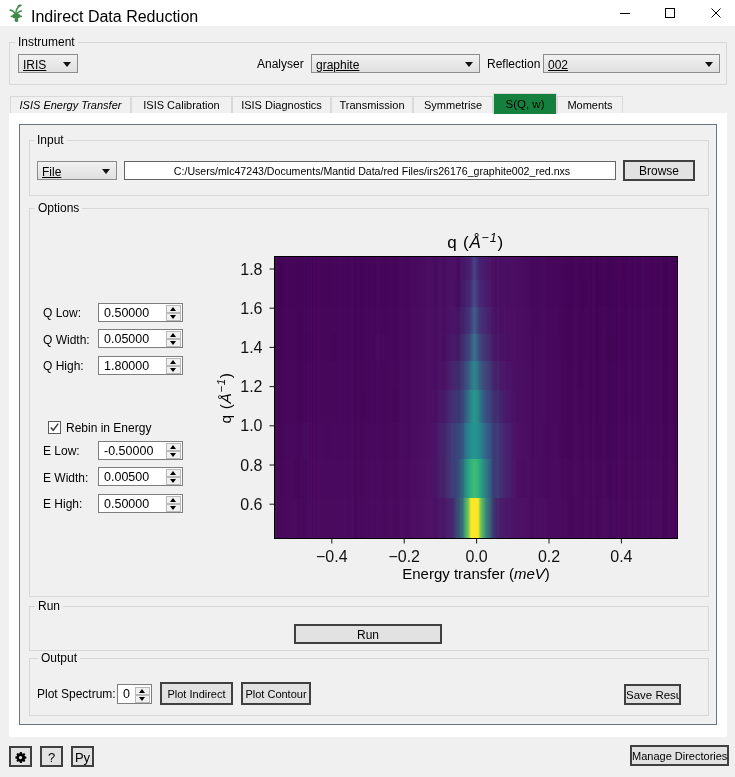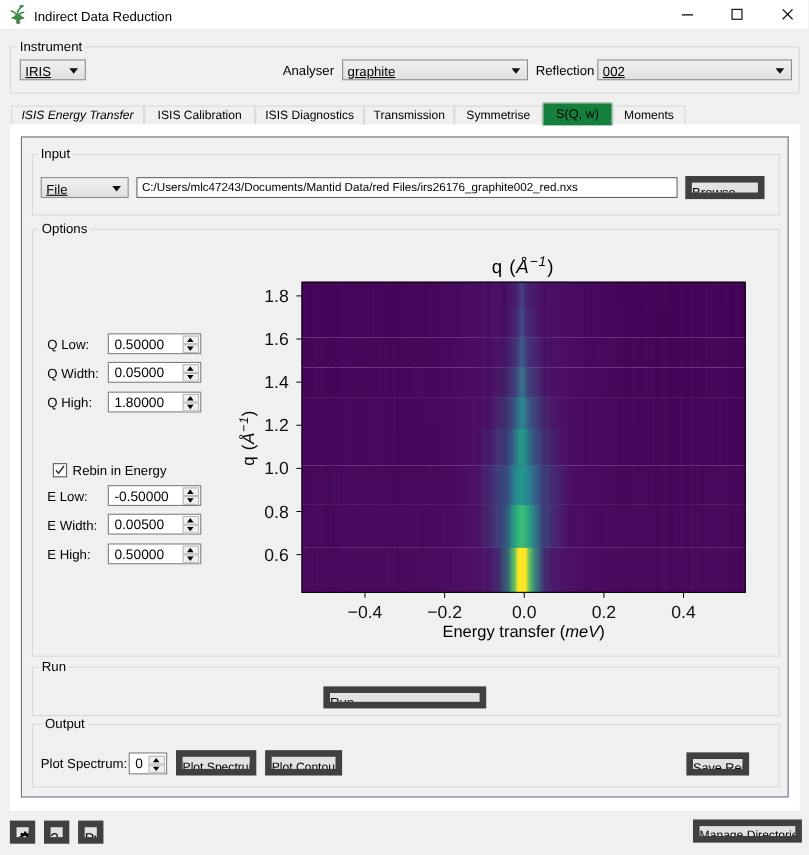--- a/index.html
+++ b/index.html
@@ -1,32 +1,32 @@
 <!DOCTYPE html>
 <html><head>
 <meta charset="utf-8">
 <style>
   html,body{margin:0;padding:0;}
   body{width:735px;height:777px;background:#f0f0f0;font-family:"Liberation Sans",sans-serif;
        font-size:12px;color:#000;position:relative;overflow:hidden;}
   .abs{position:absolute;}
   
   .titlebar{left:0;top:0;width:735px;height:26px;background:#ffffff;}
-  .title{left:31px;top:7.5px;font-size:12px;}
+  .title{left:31px;top:7.5px;font-size:16px;}
   
   .gb{border:1px solid #d8d8d8;}
   .gb-label{position:absolute;top:-7px;background:#f0f0f0;padding:0 3px;font-size:12px;line-height:13px;}
   
   .combo{background:linear-gradient(#f1f1f1,#e0e0e0);border:1px solid #8b8b8b;box-sizing:border-box;}
   .combo .ct{position:absolute;left:4px;top:2.5px;font-size:12px;text-decoration:underline;}
   .arr{position:absolute;width:0;height:0;border-left:4.5px solid transparent;border-right:4.5px solid transparent;border-top:5px solid #111;}
   
-  .btn{background:#e2e2e2;border:6px solid #404040;box-sizing:border-box;font-size:12px;white-space:nowrap;overflow:hidden;}
+  .btn{background:#e2e2e2;border:2px solid #404040;box-sizing:border-box;text-align:center;font-size:12px;white-space:nowrap;overflow:hidden;}
   
-  .field{background:#fff;border:1px solid #646464;box-sizing:border-box;font-size:12px;}
+  .field{background:#fff;border:1px solid #646464;box-sizing:border-box;font-size:12px;text-align:center;}
   
   .spin{background:#fff;border:1px solid #7e7e7e;box-sizing:border-box;}
   .spin .tx{position:absolute;left:5px;top:2px;font-size:12.5px;}
   .spinbtns{position:absolute;right:1px;top:1px;width:15px;height:15.5px;}
   .sb{height:7.5px;background:#f0f0f0;border:1px solid #b9b9b9;box-sizing:border-box;position:relative;}
   .sb + .sb{margin-top:0.5px;}
   .ua{position:absolute;left:3px;top:1px;width:0;height:0;border-left:3.5px solid transparent;border-right:3.5px solid transparent;border-bottom:4px solid #000;}
   .da{position:absolute;left:3px;top:1px;width:0;height:0;border-left:3.5px solid transparent;border-right:3.5px solid transparent;border-top:4px solid #000;}
   
   .tab{top:96px;height:17px;background:#f0f0f0;border:1px solid #d9d9d9;border-bottom:none;box-sizing:border-box;
@@ -799,21 +799,21 @@
   <span class="tx">0</span>
   <div class="spinbtns" style="top:2px;">
       <div class="sb">
         <span class="ua"></span>
       </div>
       <div class="sb">
         <span class="da"></span>
       </div>
     </div>
 </div>
-<div class="abs btn" style="left:160px;top:682px;width:73px;height:23px;line-height:21px;font-size:11px;">Plot Spectrum</div>
+<div class="abs btn" style="left:160px;top:682px;width:73px;height:23px;line-height:21px;font-size:11px;">Plot Indirect</div>
 <div class="abs btn" style="left:241px;top:682px;width:70px;height:23px;line-height:21px;font-size:11px;">Plot Contour</div>
 <div class="abs btn" style="left:624px;top:684px;width:57px;height:21px;line-height:19px;font-size:11.5px;">Save Result</div>
 
 <div class="abs btn" style="left:9px;top:746px;width:23px;height:21px;">
   <svg width="15" height="15" viewBox="0 0 24 24" style="margin-top:2px;">
       <path fill="#000" d="M12 8a4 4 0 1 0 0 8 4 4 0 0 0 0-8zm9.4 5.4.1-1.4-.1-1.4-2.2-.5a7 7 0 0 0-.6-1.4l1.2-1.9-2-2-1.9 1.2a7 7 0 0 0-1.4-.6L14 3.2 12.6 3l-1.4.1-.5 2.2a7 7 0 0 0-1.4.6L7.4 4.7l-2 2 1.2 1.9a7 7 0 0 0-.6 1.4l-2.2.5L3.7 12l.1 1.4 2.2.5c.14.5.34.97.6 1.4l-1.2 1.9 2 2 1.9-1.2c.43.26.9.46 1.4.6l.5 2.2 1.4.1 1.4-.1.5-2.2a7 7 0 0 0 1.4-.6l1.9 1.2 2-2-1.2-1.9c.26-.43.46-.9.6-1.4z"></path>
       <circle cx="12" cy="12" r="2.6" fill="#e2e2e2"></circle>
     </svg>
 </div>
 <div class="abs btn" style="left:40px;top:746px;width:23px;height:21px;line-height:20px;font-size:13px;">?</div>

